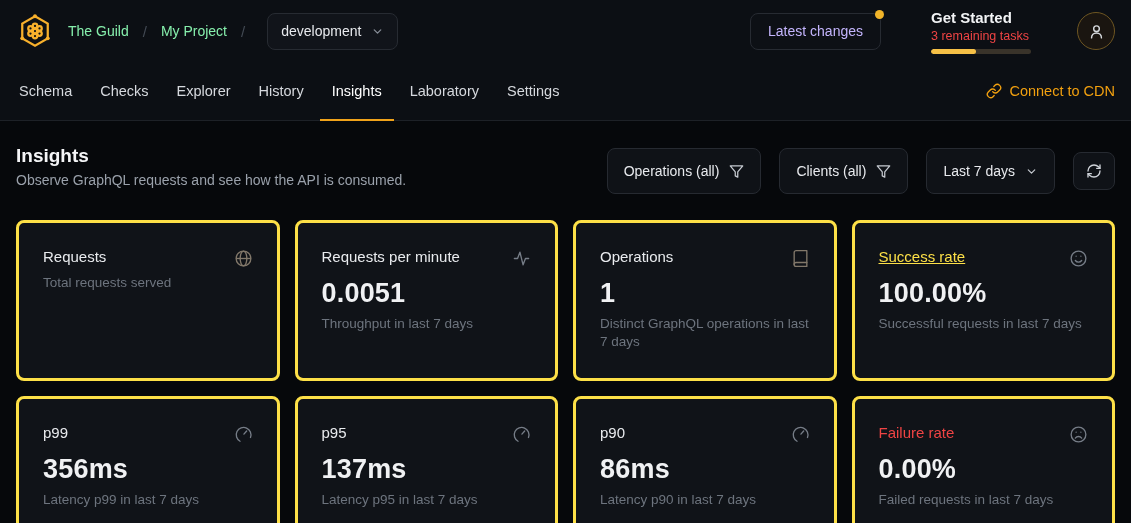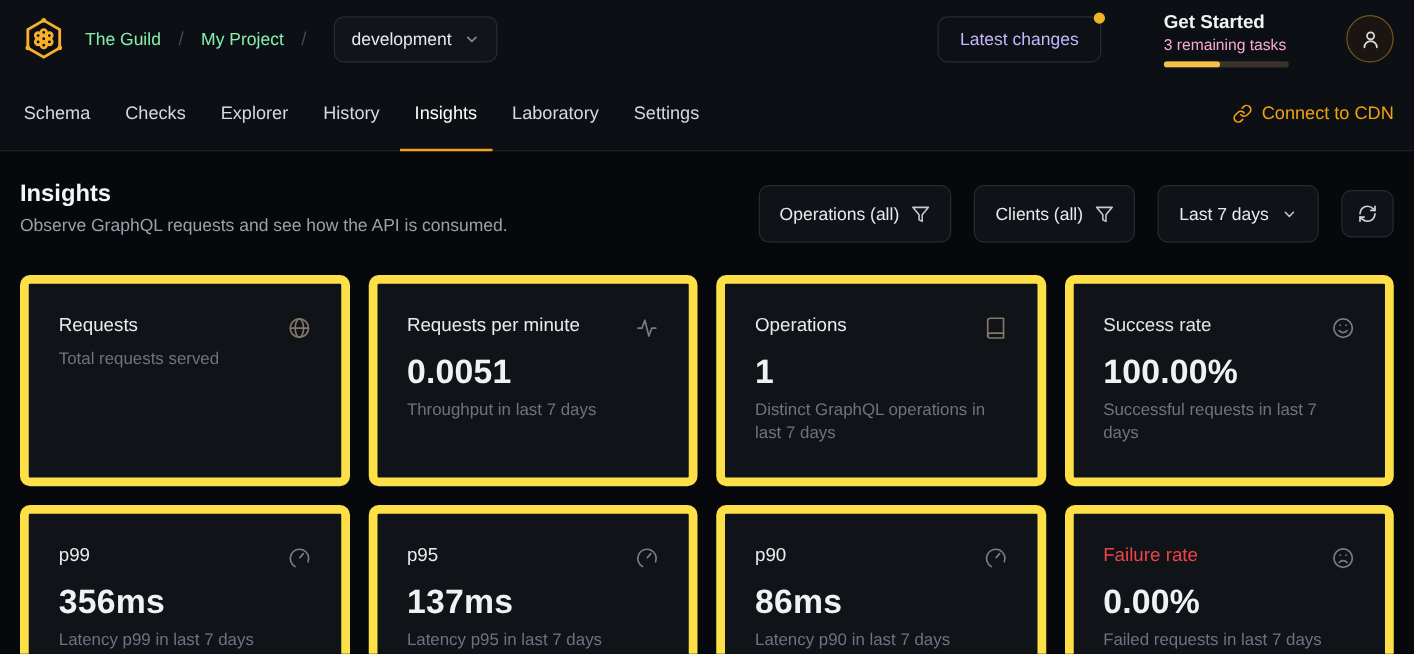--- a/index.html
+++ b/index.html
@@ -58,21 +58,21 @@
     width: 9px; height: 9px;
     border-radius: 50%;
     background: #f0b429;
   }
   .get-started {
     margin-left: 50px;
     width: 100px;
     cursor: pointer;
   }
   .gs-title { font-size: 15px; font-weight: 600; color: #f2f3f5; line-height: 1.2; }
-  .gs-sub { font-size: 12.5px; color: #f9a8d4; margin-top: 2px; white-space: nowrap; }
+  .gs-sub { font-size: 12.5px; color: #ef4444; margin-top: 2px; white-space: nowrap; }
   .gs-bar {
     margin-top: 6px;
     height: 5px; width: 100px;
     border-radius: 3px;
     background: #39332a;
     overflow: hidden;
   }
   .gs-fill { height: 100%; background: #f6c046; border-radius: 3px; }
   .avatar {
     margin-left: 46px;
@@ -146,28 +146,28 @@
 
   
   .cards {
     margin-top: 26px;
     display: grid;
     grid-template-columns: repeat(4, 1fr);
     gap: 15px;
   }
   .card {
     background: #101318;
-    border: 7px solid #fde047;
+    border: 3px solid #fde047;
     border-radius: 8px;
     padding: 25px 24px 27px;
     min-height: 127px;
   }
   .card-head { display: flex; align-items: flex-start; justify-content: space-between; }
   .card-title { font-size: 15px; font-weight: 500; color: #e9ebee; }
-  .card-title.green { color: #e5e5e5; }
+  .card-title.green { color: #fde047; text-decoration: underline; }
   .card-title.red { color: #ef4444; }
   .card-icon { color: #767d87; margin-top: 1px; }
   .card-icon.warm { color: #82786a; }
   .card-value {
     margin-top: 10px;
     font-size: 27px;
     font-weight: 700;
     color: #f0f1f3;
     letter-spacing: 0.2px;
   }

